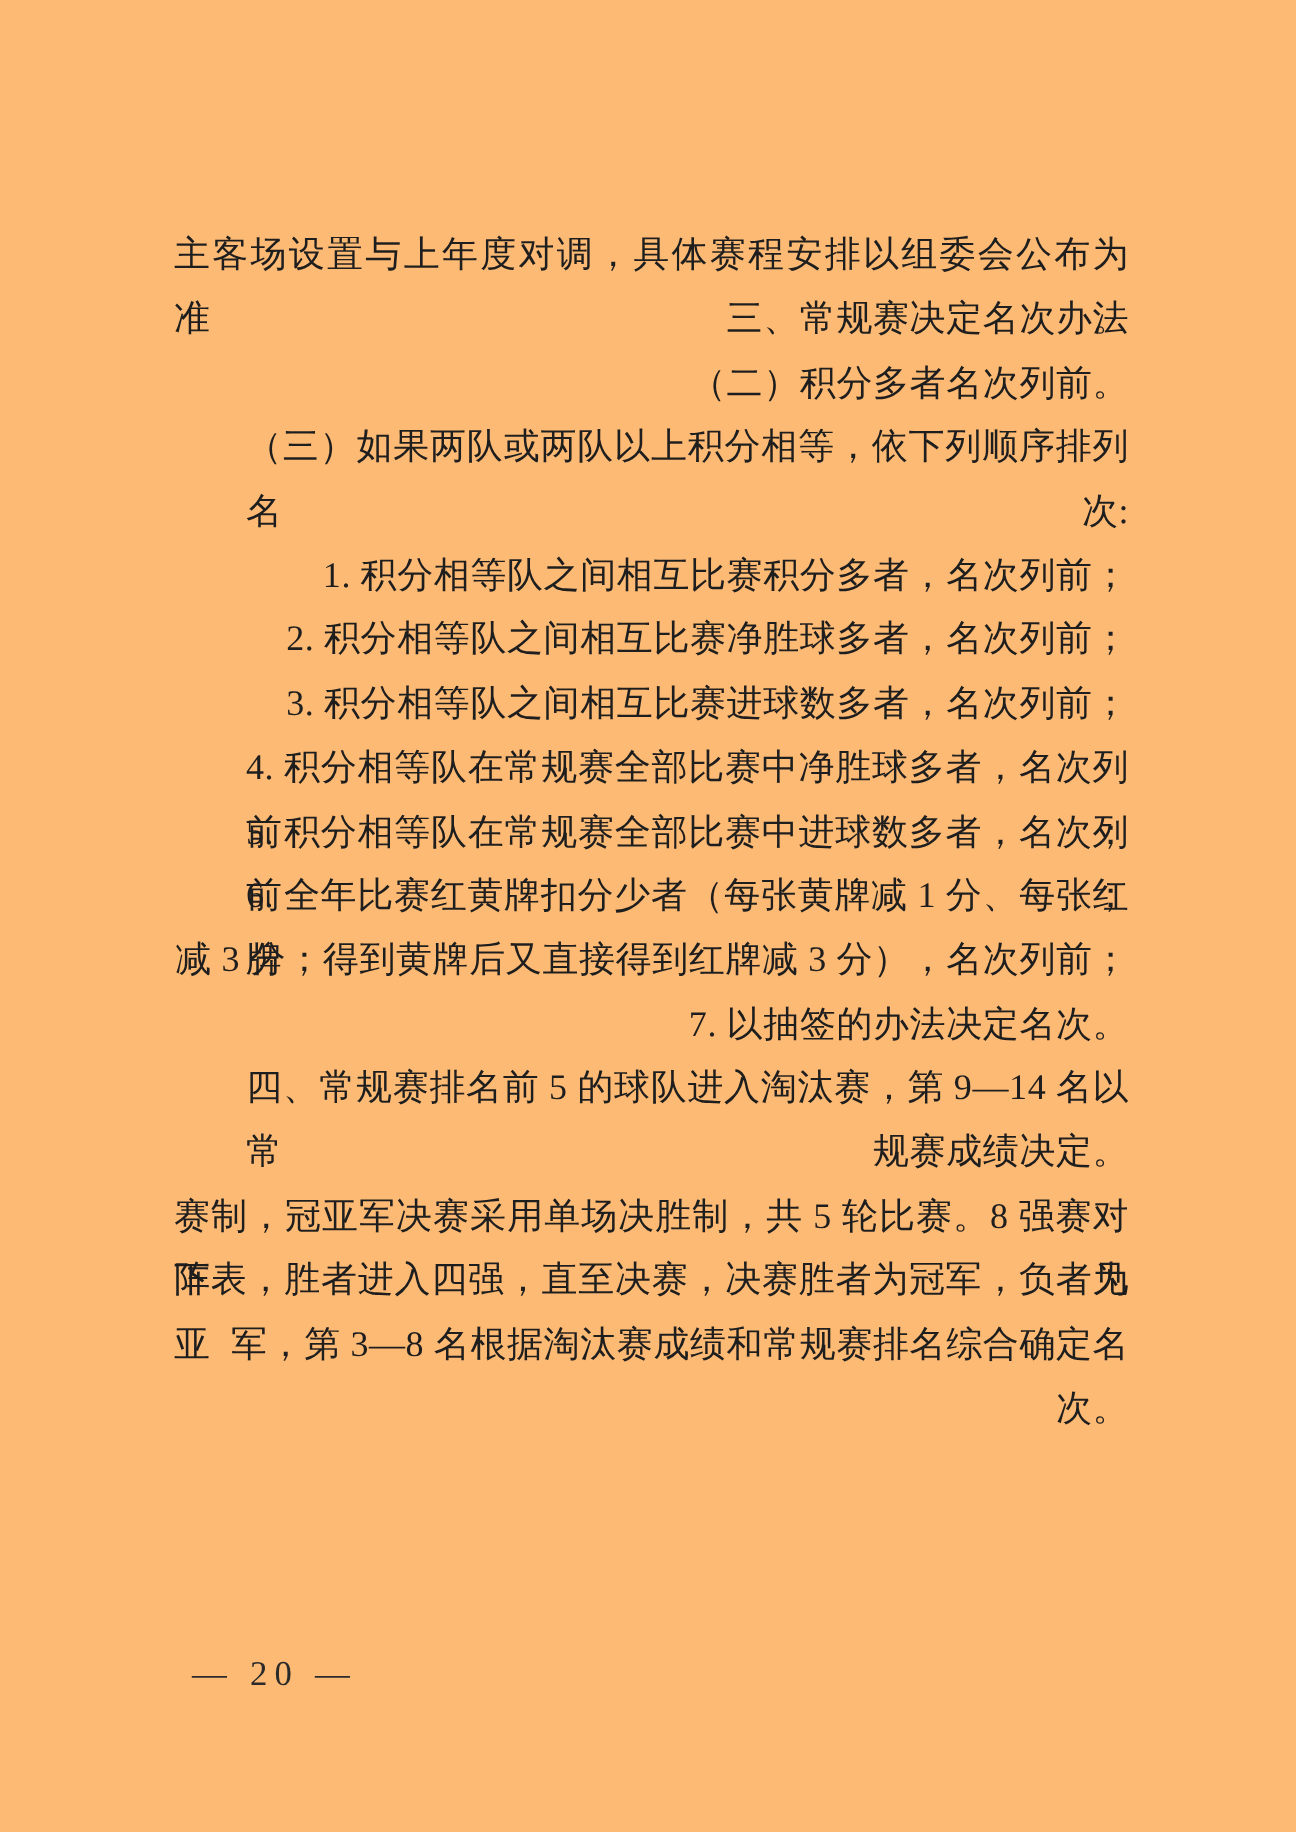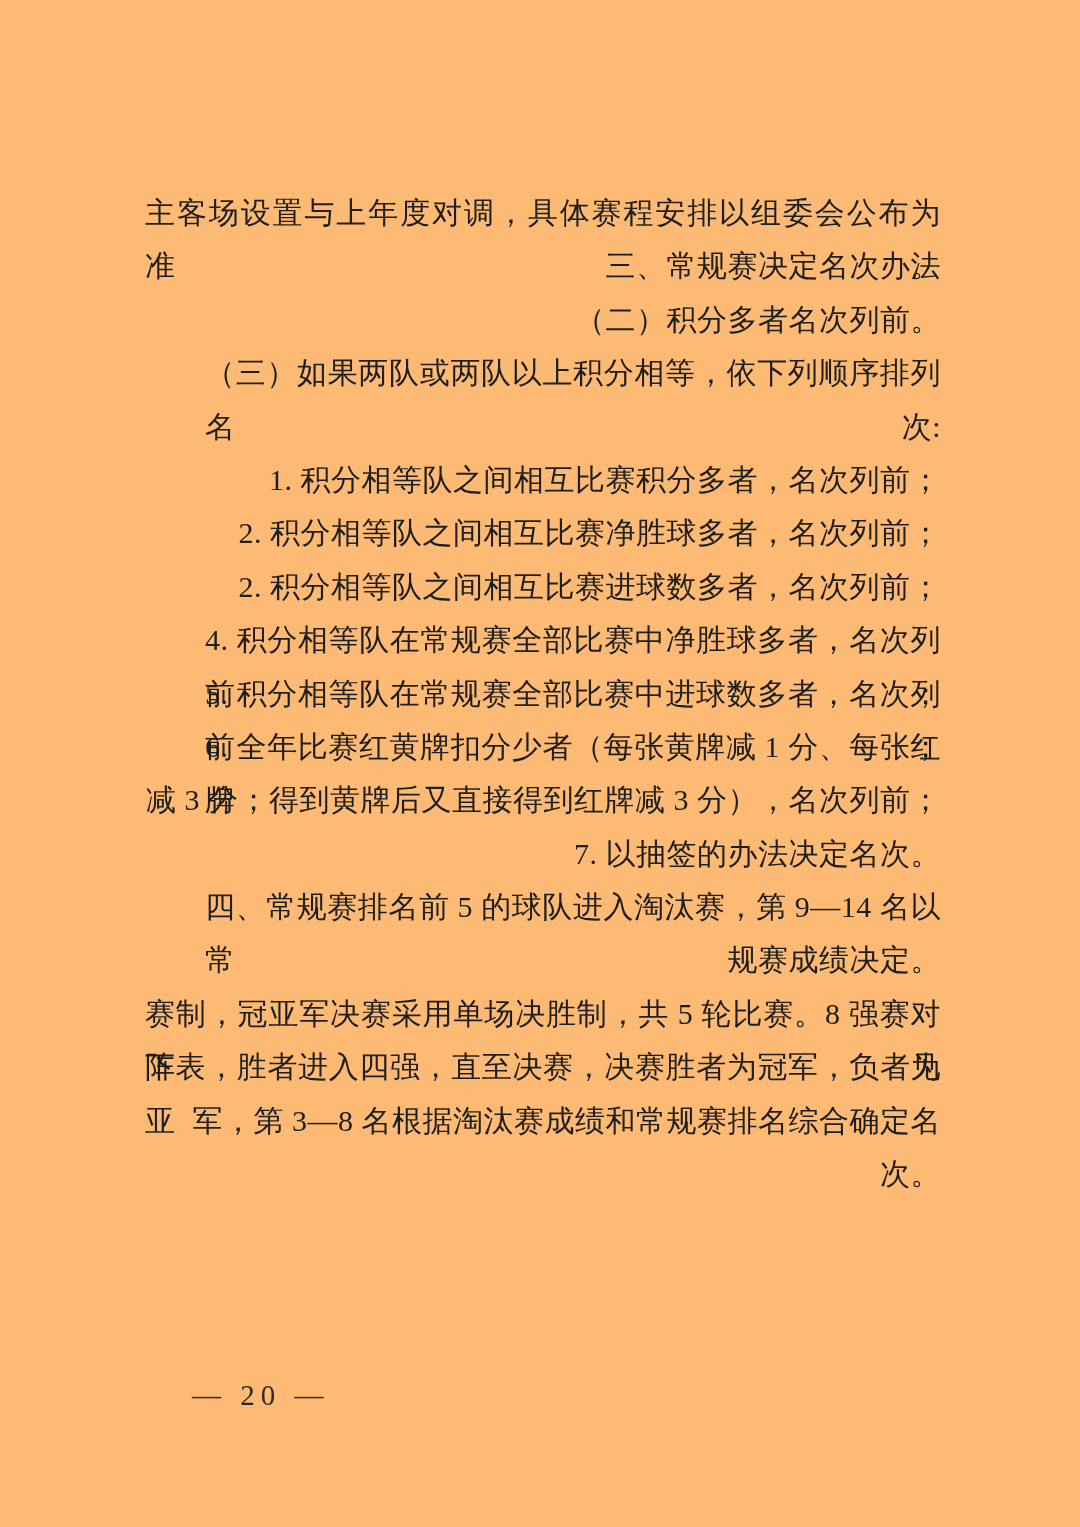--- a/index.html
+++ b/index.html
@@ -36,36 +36,35 @@
   
   .ind { padding-left: 60px; }
   .footer {
     position: absolute;
     left: 160px;
     top: 1375px;
     font-size: 29px;
     line-height: 40px;
     letter-spacing: 6px;
     color: #2a2a2a;
-    margin-left: 32px;
   }
 </style>
 </head>
 <body>
 
 <div class="page">
   <div class="content">
     <div class="line j">主客场设置与上年度对调，具体赛程安排以组委会公布为准。</div>
     <div class="line ind">三、常规赛决定名次办法</div>
     <div class="line ind">（二）积分多者名次列前。</div>
     <div class="line ind j">（三）如果两队或两队以上积分相等，依下列顺序排列名</div>
     <div class="line">次:</div>
     <div class="line ind">1. 积分相等队之间相互比赛积分多者，名次列前；</div>
     <div class="line ind">2. 积分相等队之间相互比赛净胜球多者，名次列前；</div>
-    <div class="line ind">2. 积分相等队之间相互比赛进球数多者，名次列前；</div>
+    <div class="line ind">3. 积分相等队之间相互比赛进球数多者，名次列前；</div>
     <div class="line ind j">4. 积分相等队在常规赛全部比赛中净胜球多者，名次列前；</div>
     <div class="line ind j">5. 积分相等队在常规赛全部比赛中进球数多者，名次列前；</div>
     <div class="line ind j">6. 全年比赛红黄牌扣分少者（每张黄牌减 1 分、每张红牌</div>
     <div class="line">减 3 分；得到黄牌后又直接得到红牌减 3 分），名次列前；</div>
     <div class="line ind">7. 以抽签的办法决定名次。</div>
     <div class="line ind j">四、常规赛排名前 5 的球队进入淘汰赛，第 9—14 名以常</div>
     <div class="line">规赛成绩决定。</div>
     <div class="line j">赛制，冠亚军决赛采用单场决胜制，共 5 轮比赛。8 强赛对阵见</div>
     <div class="line j">下表，胜者进入四强，直至决赛，决赛胜者为冠军，负者为亚</div>
     <div class="line">军，第 3—8 名根据淘汰赛成绩和常规赛排名综合确定名次。</div>

